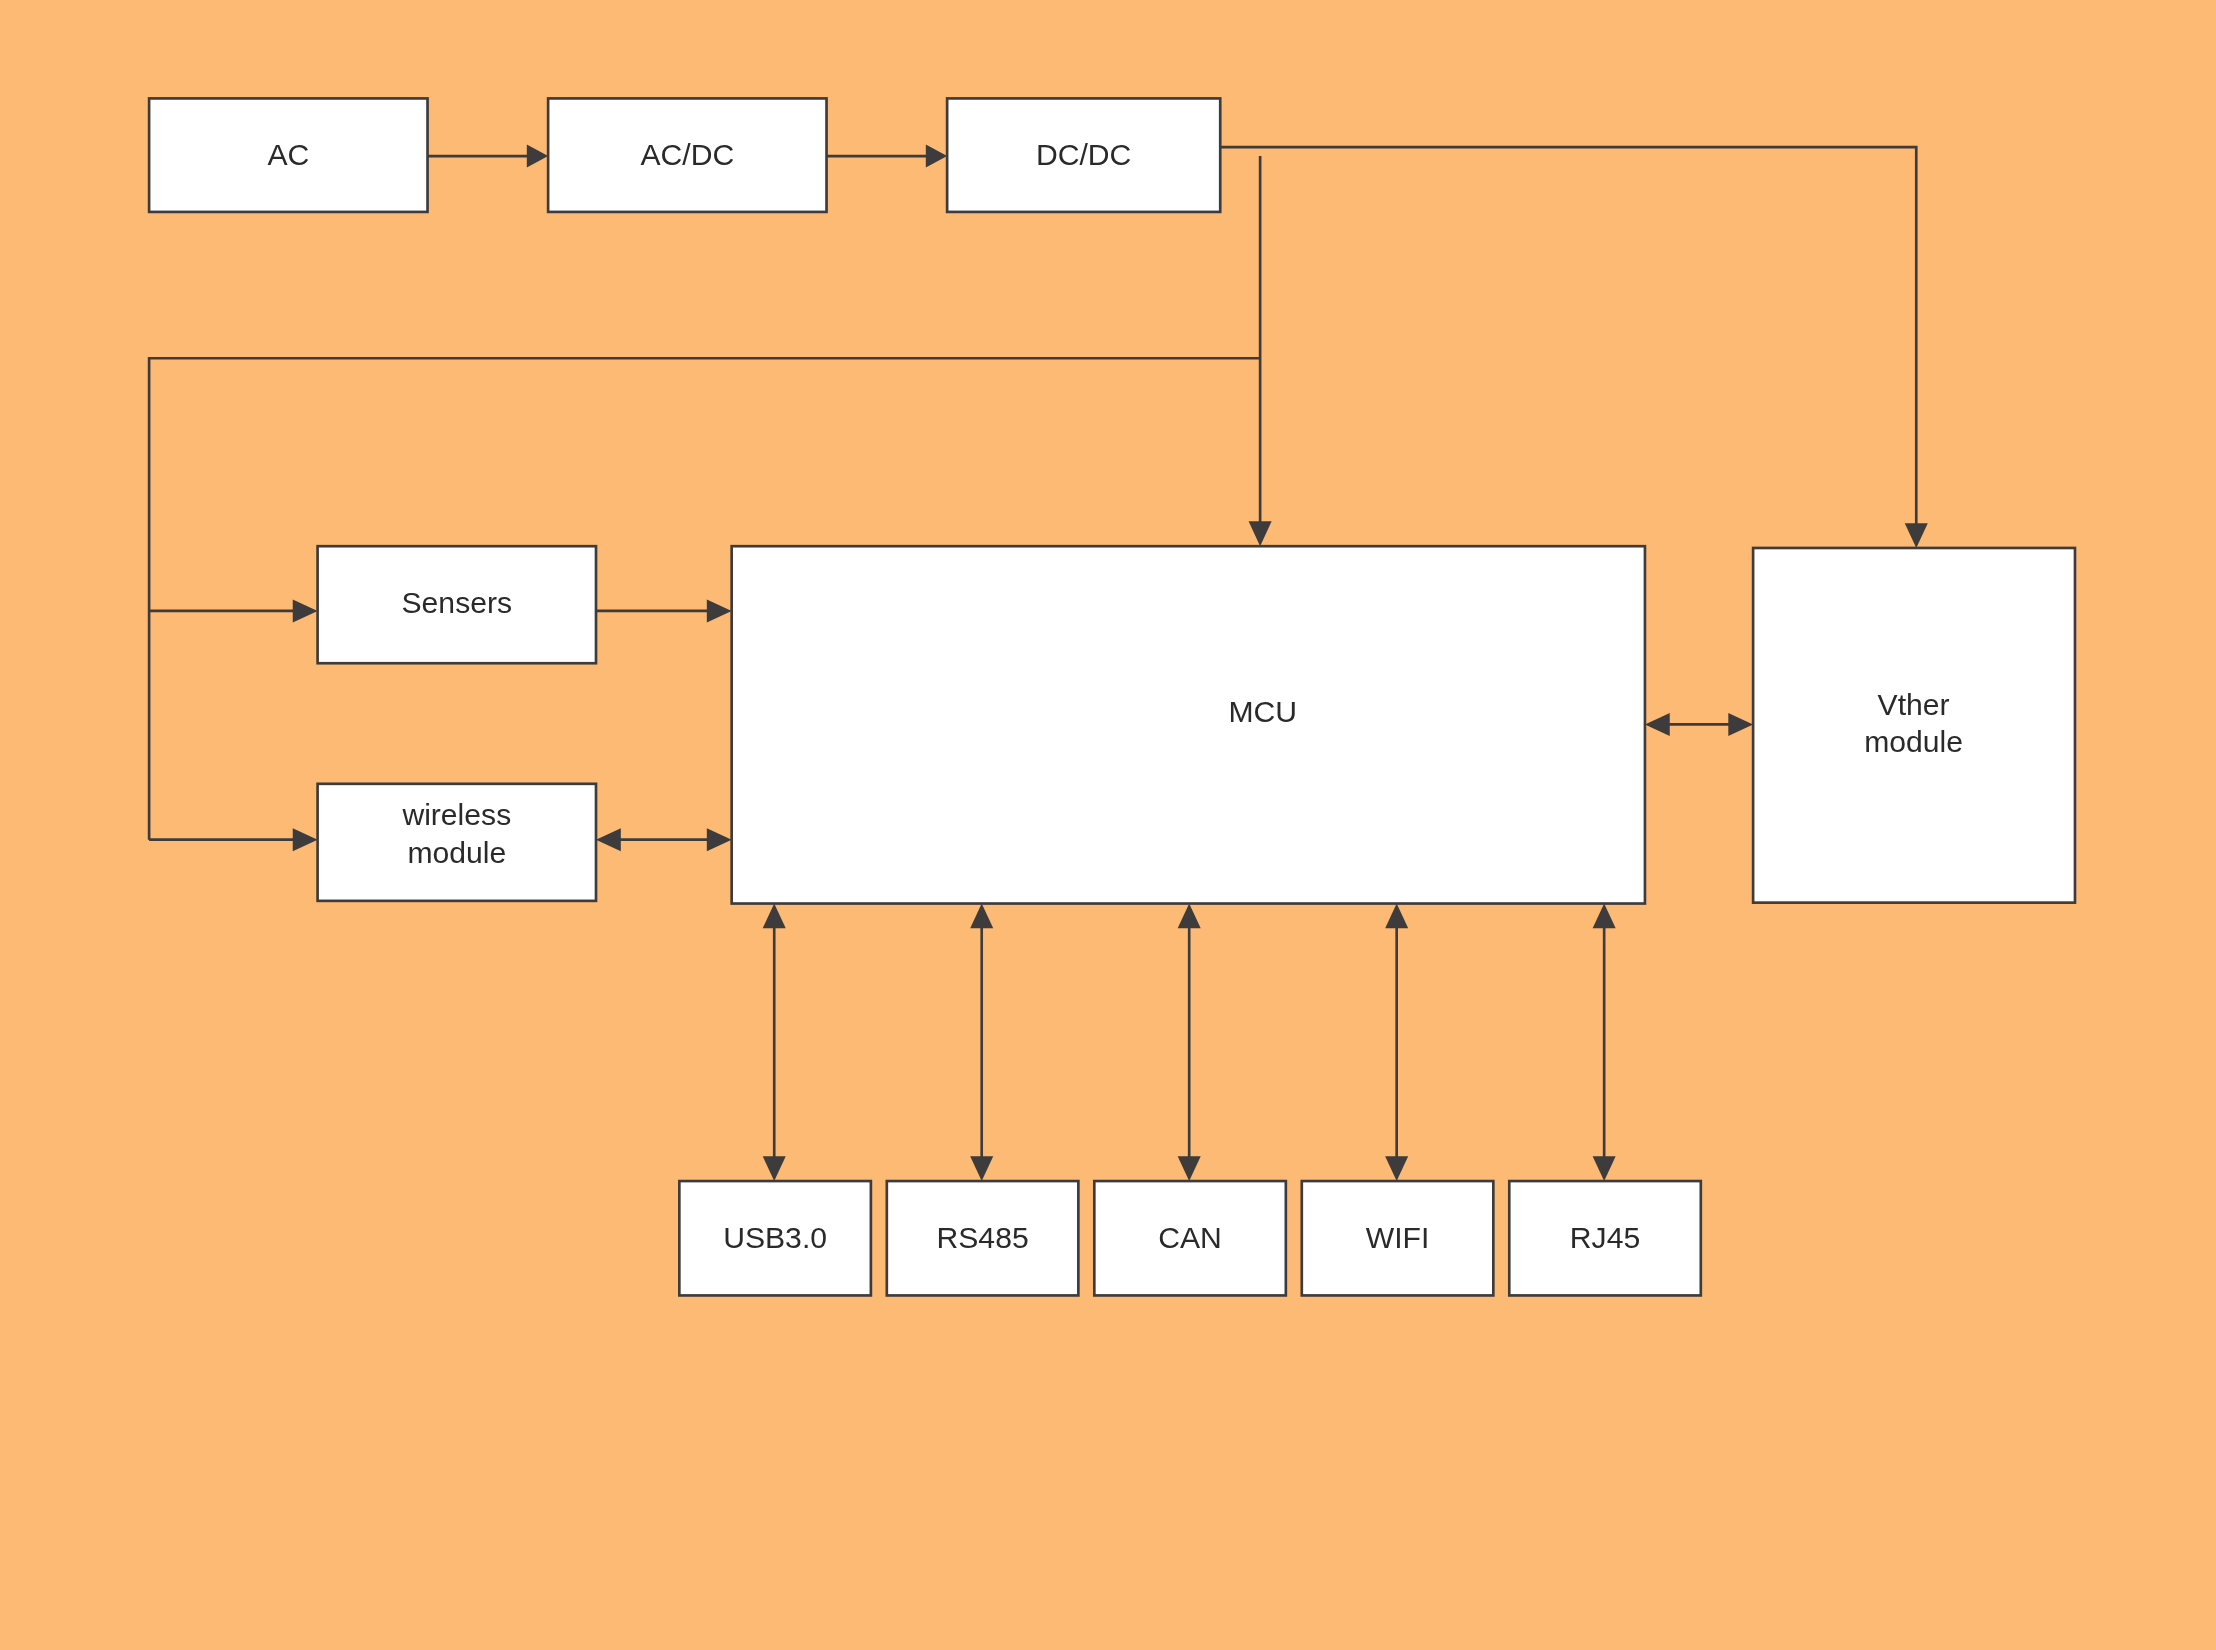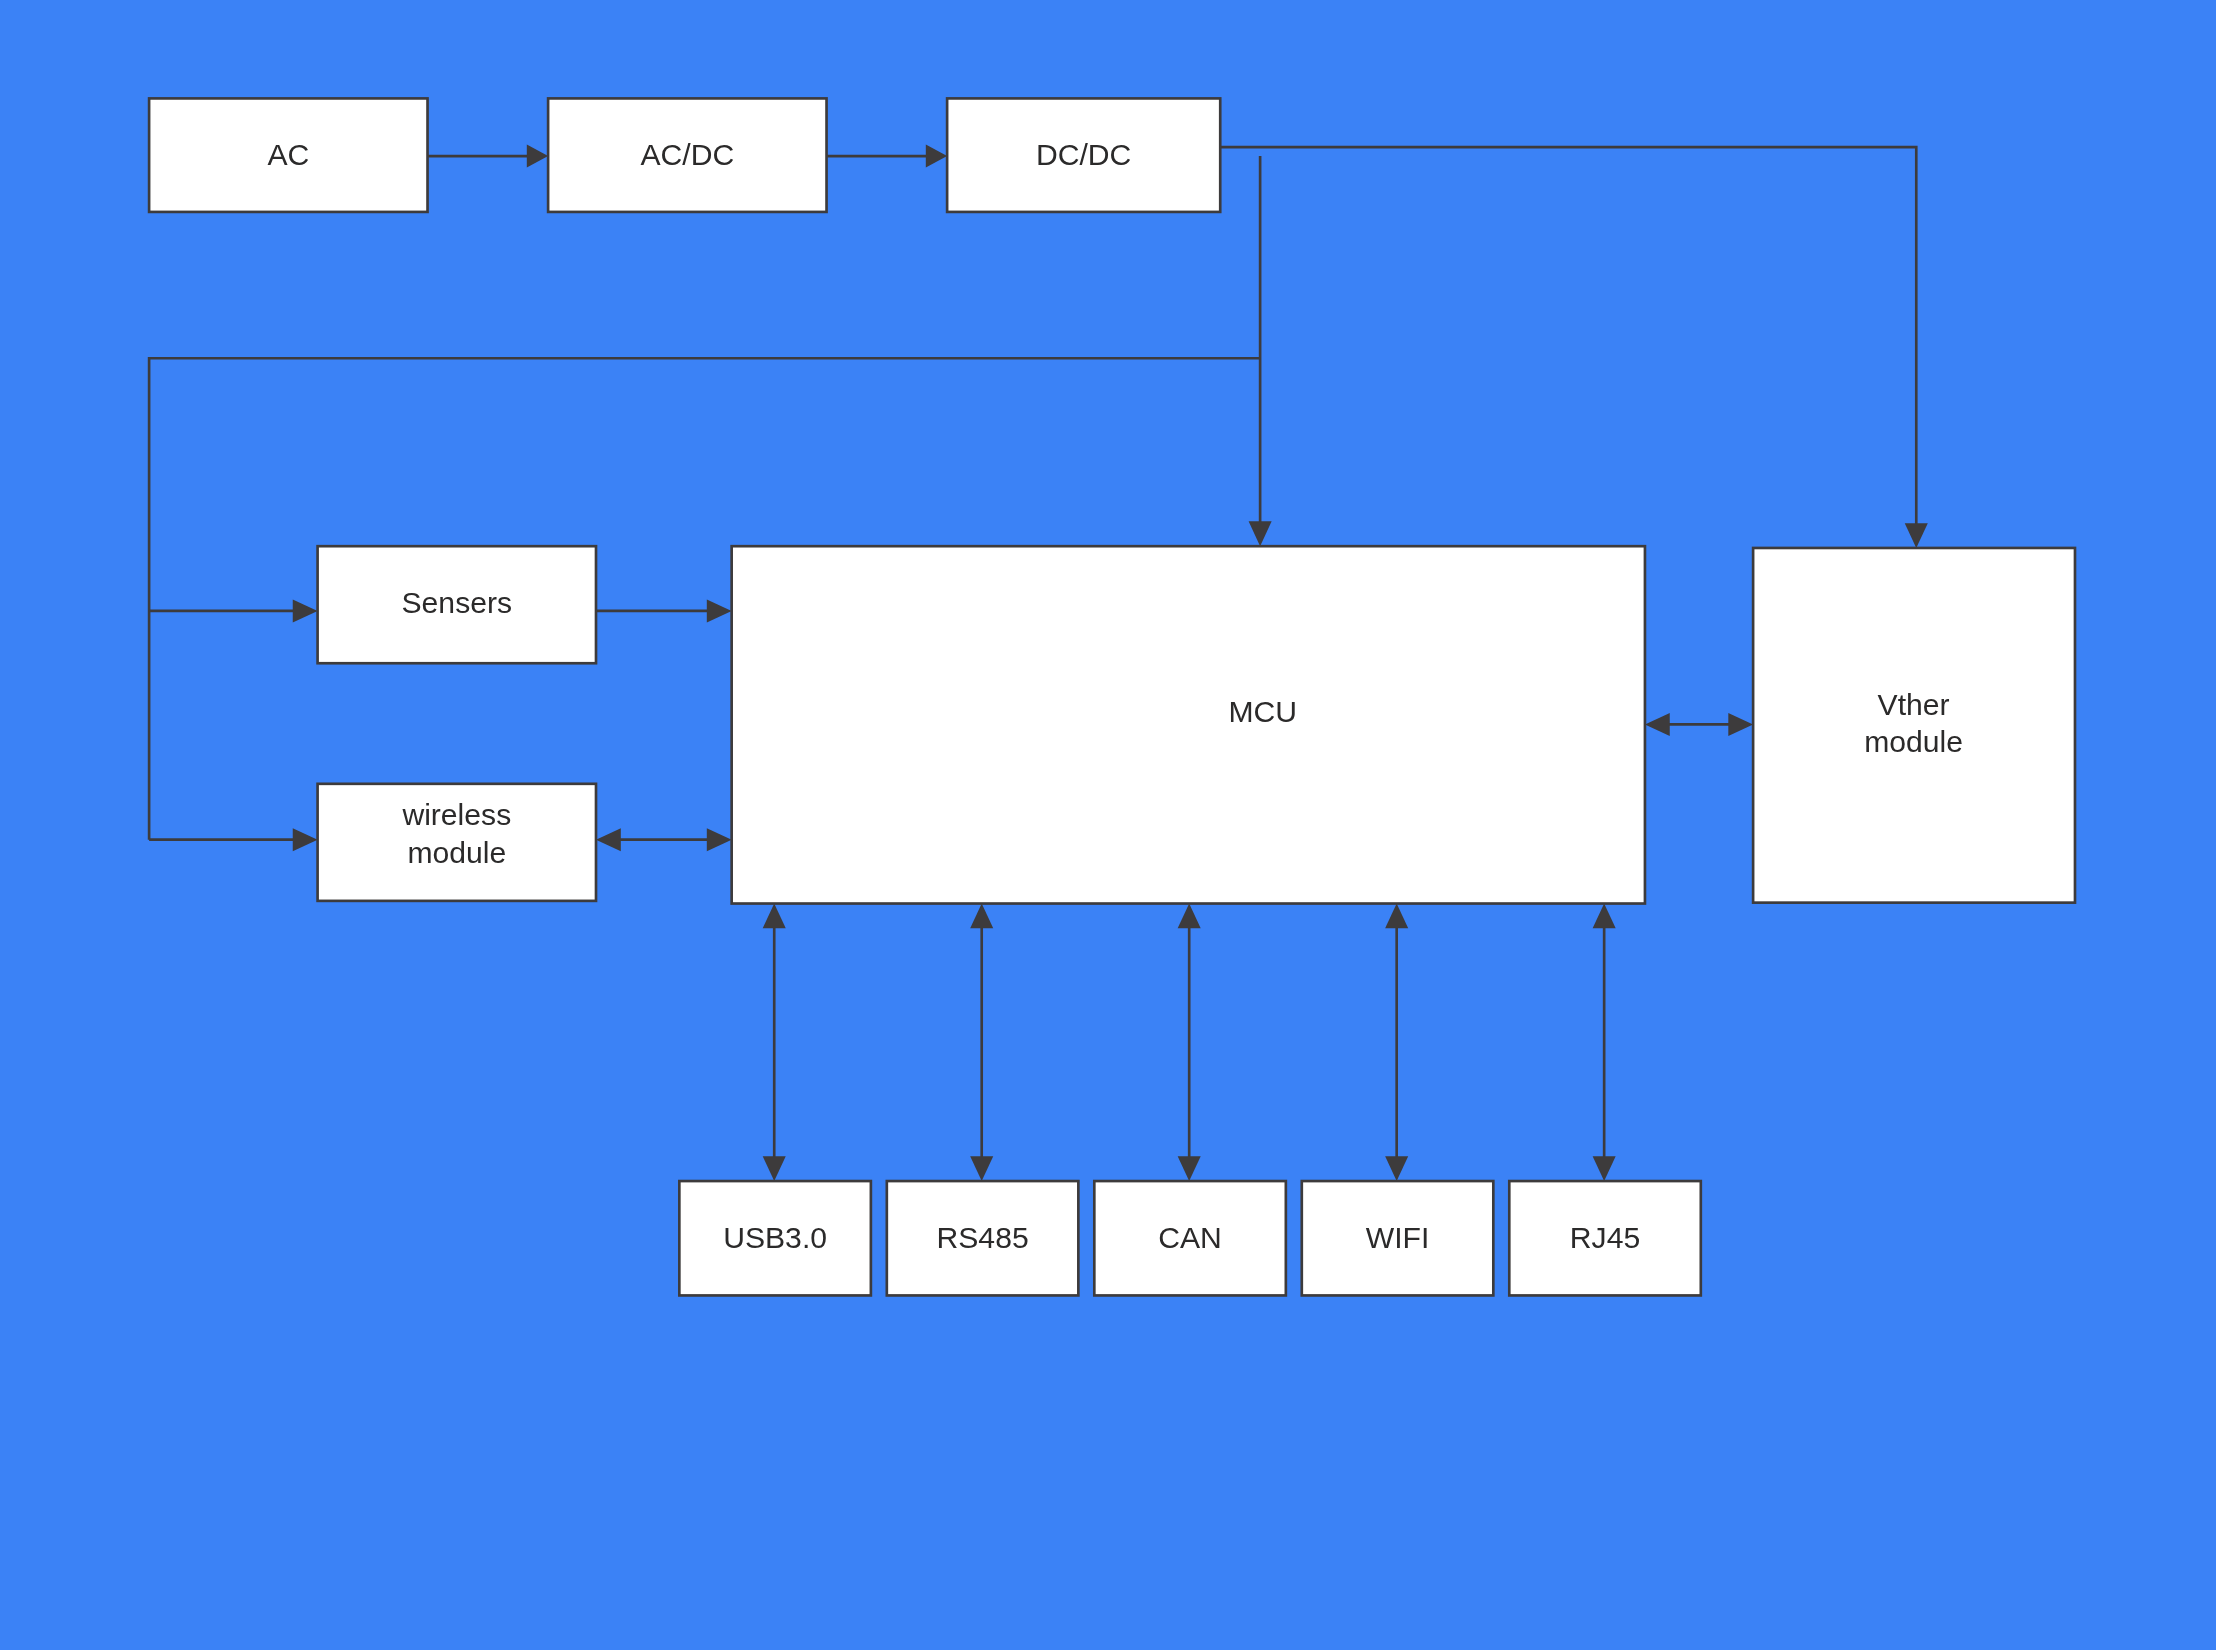--- a/index.html
+++ b/index.html
@@ -10,21 +10,21 @@
   body {
     width: 2217px;
     height: 1651px;
     font-family: "Liberation Sans", sans-serif;
     overflow: hidden;
   }
   #diagram-root {
     position: relative;
     width: 2217px;
     height: 1651px;
-    background: #3b82f6;
+    background: #fdba74;
   }
   svg#diagram-svg {
     position: absolute;
     top: 0;
     left: 0;
     width: 2217px;
     height: 1651px;
     display: block;
   }
   .blk rect {

